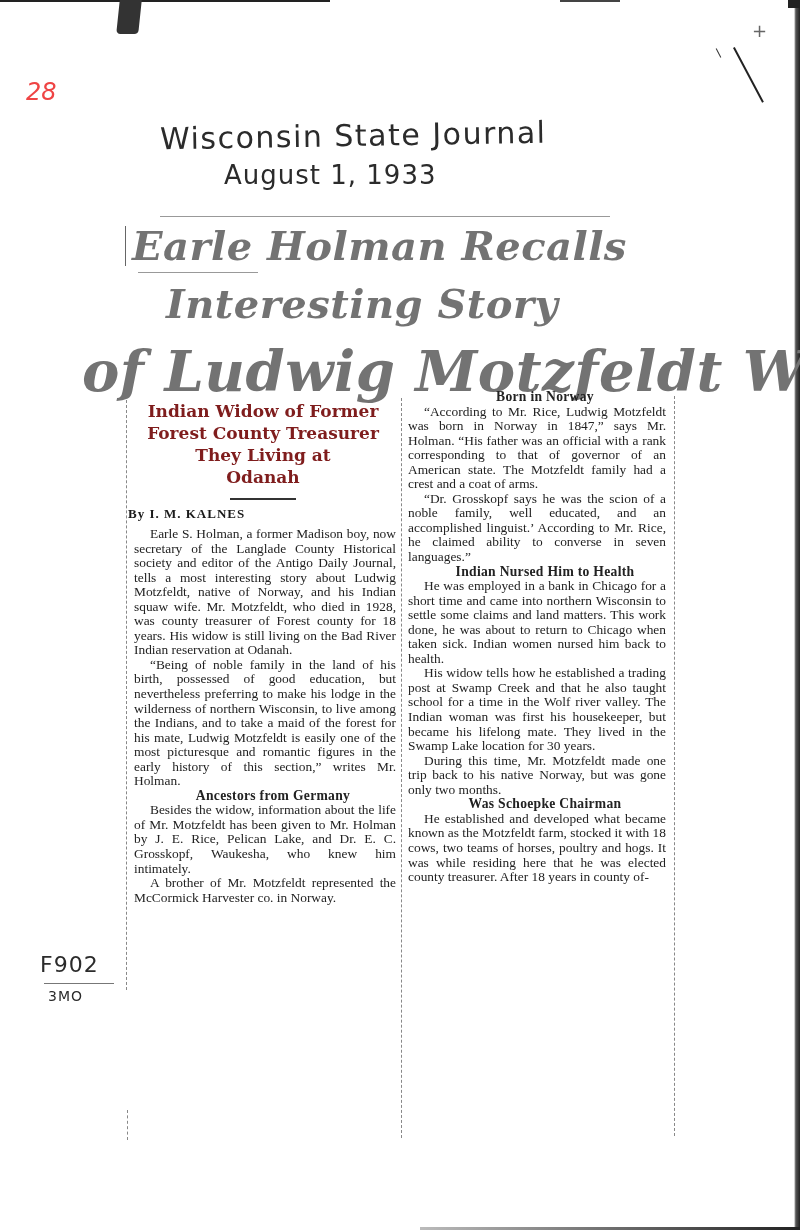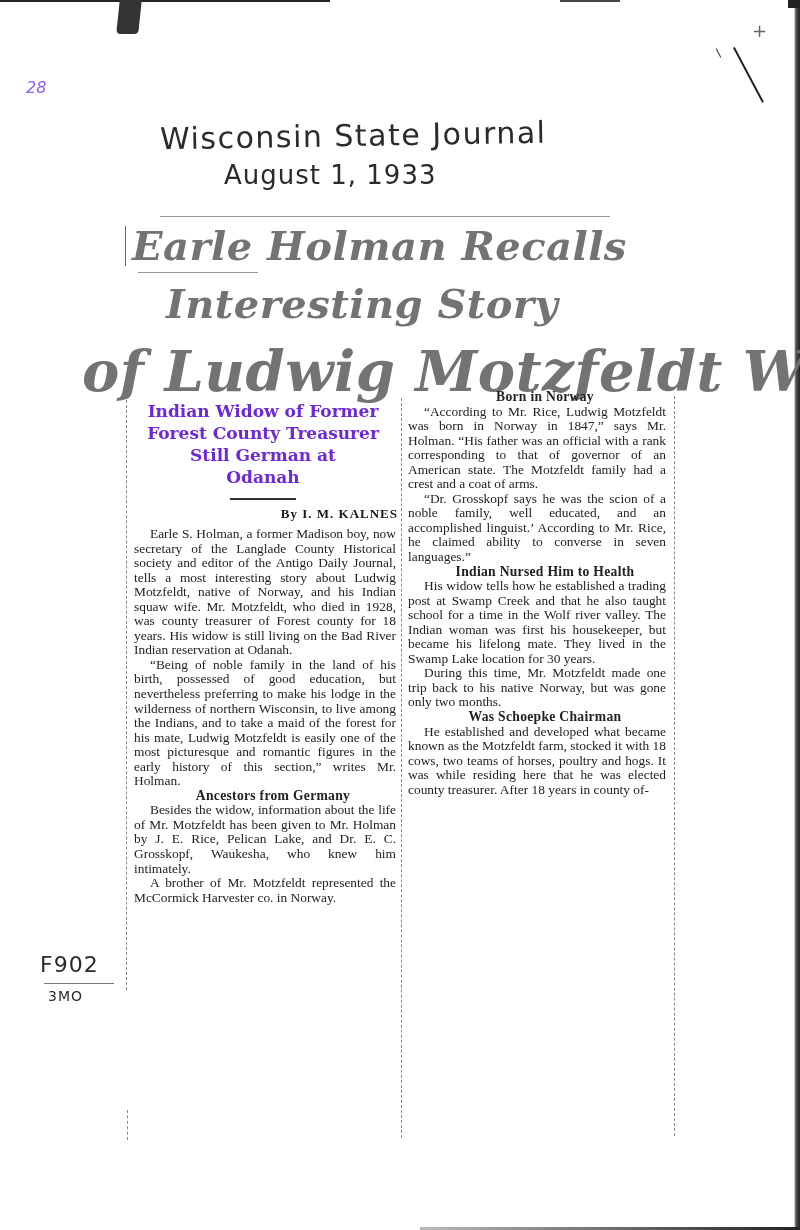--- a/index.html
+++ b/index.html
@@ -21,21 +21,21 @@
                  background:linear-gradient(90deg,#bbb,#222); }
   .mark-plus { left:752px; top:22px; font-family:"DejaVu Sans", sans-serif;
                font-size:18px; color:#666; line-height:1; }
   .mark-slash { left:733px; top:48px; width:2px; height:62px; background:#222;
                 transform:rotate(-28deg); transform-origin:top left; }
   .mark-slash-small { left:718px; top:48px; width:1px; height:10px; background:#333;
                 transform:rotate(-28deg); }
 
   
   .hand { font-family:"DejaVu Sans", sans-serif; color:#2b2b2b; font-weight:normal; }
-  .page-num { left:26px; top:78px; font-size:16px; color:#8b5cf6; font-style:italic; }
+  .page-num { left:26px; top:78px; font-size:24px; color:#ef4444; font-style:italic; }
   .source { left:160px; top:118px; font-size:30px; letter-spacing:1.5px; transform:rotate(-1deg); }
   .date { left:224px; top:160px; font-size:26px; letter-spacing:1px; }
   .code1 { left:40px; top:952px; font-size:22px; letter-spacing:1px; }
   .code-line { left:44px; top:983px; width:70px; height:1px; background:#777; }
   .code2 { left:48px; top:988px; font-size:14px; letter-spacing:1px; }
 
   
   .head-rule { height:1px; background:#999; }
   .headline { font-family:"DejaVu Serif", serif; font-style:italic; font-weight:bold;
               color:#737373; white-space:nowrap; letter-spacing:0.5px; }
@@ -43,24 +43,24 @@
   .h2 { left:166px; top:280px; font-size:40px;text-align:right; }
   .h3 { left:82px; top:338px; font-size:56px; }
   .head-bar { left:125px; top:226px; width:1px; height:40px; background:#666; }
 
   
   .col { font-family:"Liberation Serif", serif; font-size:13.4px; line-height:14.55px;
          text-align:justify; color:#222; }
   .col p { margin:0; text-indent:16px; }
   .col-divider { width:0; border-left:1px dashed #888; }
   .deck { font-family:"DejaVu Serif", serif; font-weight:bold; font-size:17px;
-          line-height:22px; text-align:center; color:#6d28d9; }
+          line-height:22px; text-align:center; color:#7f1d1d; }
   .deck-rule { width:66px; height:2px; background:#333; margin:10px auto 6px; }
   .byline { font-family:"Liberation Serif", serif; font-weight:bold; font-size:13px;
-            letter-spacing:1px; text-align:right; }
+            letter-spacing:1px; text-align:left; }
   .subhead { font-family:"Liberation Serif", serif; font-weight:bold; font-size:13.6px;
              text-align:center; margin:0; text-indent:0; letter-spacing:0.3px; }
 </style>
 </head>
 <body>
 
 <div class="abs top-edge"></div>
 <div class="abs top-edge2"></div>
 <div class="abs clip-tab"></div>
 <div class="abs right-edge"></div>
@@ -85,36 +85,37 @@
 <div class="abs headline h3">of Ludwig Motzfeldt Wife</div>
 
 <div class="abs col-divider" style="left:126px;top:400px;height:590px;"></div>
 <div class="abs col-divider" style="left:127px;top:1110px;height:30px;"></div>
 <div class="abs col-divider" style="left:401px;top:398px;height:740px;"></div>
 <div class="abs col-divider" style="left:674px;top:396px;height:740px;"></div>
 
 <div class="abs" style="left:128px;top:400px;width:270px;">
   <div class="deck">Indian Widow of Former</div>
   <div class="deck">Forest County Treasurer</div>
-  <div class="deck">Still German at</div>
+  <div class="deck">They Living at</div>
   <div class="deck">Odanah</div>
   <div class="deck-rule"></div>
   <div class="byline">By I. M. KALNES</div>
 </div>
 
 <div class="abs col" style="left:134px;top:527px;width:262px;">
   <p>Earle S. Holman, a former Madison boy, now secretary of the Langlade County Historical society and editor of the Antigo Daily Journal, tells a most interesting story about Ludwig Motzfeldt, native of Norway, and his Indian squaw wife. Mr. Motzfeldt, who died in 1928, was county treasurer of Forest county for 18 years. His widow is still living on the Bad River Indian reservation at Odanah.</p>
   <p>“Being of noble family in the land of his birth, possessed of good education, but nevertheless preferring to make his lodge in the wilderness of northern Wisconsin, to live among the Indians, and to take a maid of the forest for his mate, Ludwig Motzfeldt is easily one of the most picturesque and romantic figures in the early history of this section,” writes Mr. Holman.</p>
   <p class="subhead">Ancestors from Germany</p>
   <p>Besides the widow, information about the life of Mr. Motzfeldt has been given to Mr. Holman by J. E. Rice, Pelican Lake, and Dr. E. C. Grosskopf, Waukesha, who knew him intimately.</p>
   <p>A brother of Mr. Motzfeldt represented the McCormick Harvester co. in Norway.</p>
 </div>
 
 <div class="abs col" style="left:408px;top:390px;width:258px;">
   <p class="subhead">Born in Norway</p>
   <p>“According to Mr. Rice, Ludwig Motzfeldt was born in Norway in 1847,” says Mr. Holman. “His father was an official with a rank corresponding to that of governor of an American state. The Motzfeldt family had a crest and a coat of arms.</p>
   <p>“Dr. Grosskopf says he was the scion of a noble family, well educated, and an accomplished linguist.’ According to Mr. Rice, he claimed ability to converse in seven languages.”</p>
   <p class="subhead">Indian Nursed Him to Health</p>
+  <p>He was employed in a bank in Chicago for a short time and came into northern Wisconsin to settle some claims and land matters. This work done, he was about to return to Chicago when taken sick. Indian women nursed him back to health.</p>
   <p>His widow tells how he established a trading post at Swamp Creek and that he also taught school for a time in the Wolf river valley. The Indian woman was first his housekeeper, but became his lifelong mate. They lived in the Swamp Lake location for 30 years.</p>
   <p>During this time, Mr. Motzfeldt made one trip back to his native Norway, but was gone only two months.</p>
   <p class="subhead">Was Schoepke Chairman</p>
   <p>He established and developed what became known as the Motzfeldt farm, stocked it with 18 cows, two teams of horses, poultry and hogs. It was while residing here that he was elected county treasurer. After 18 years in county of-</p>
 </div>
 
 </body></html>

